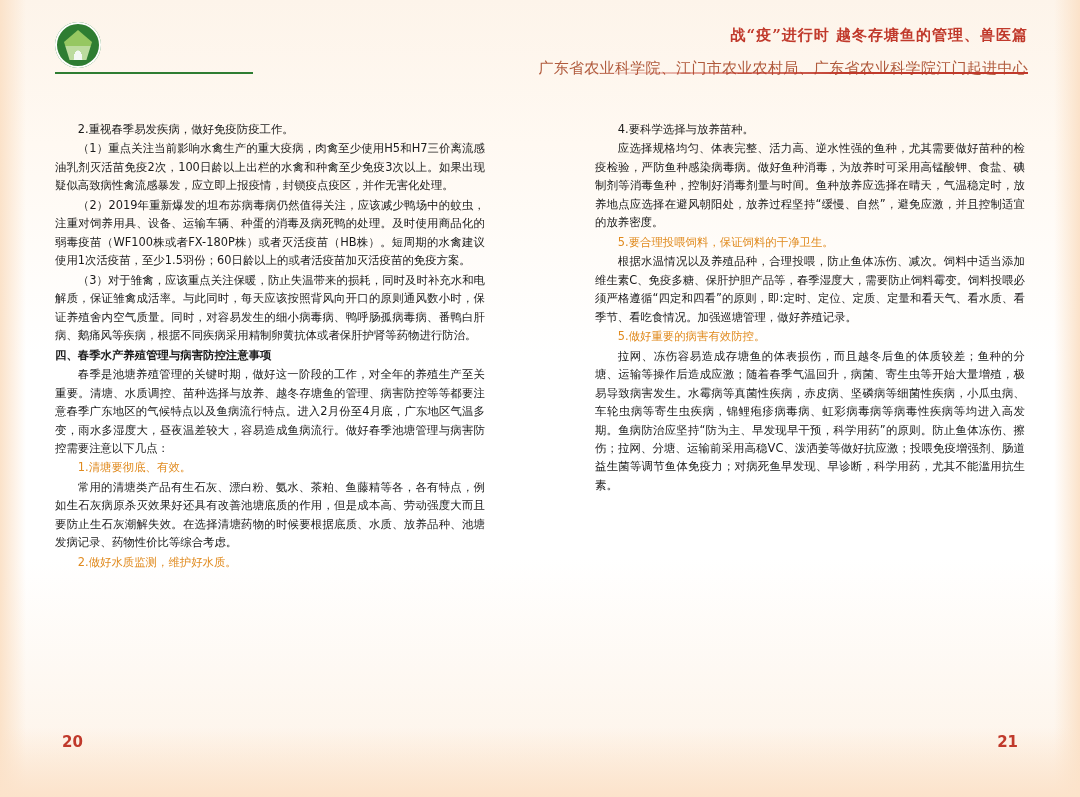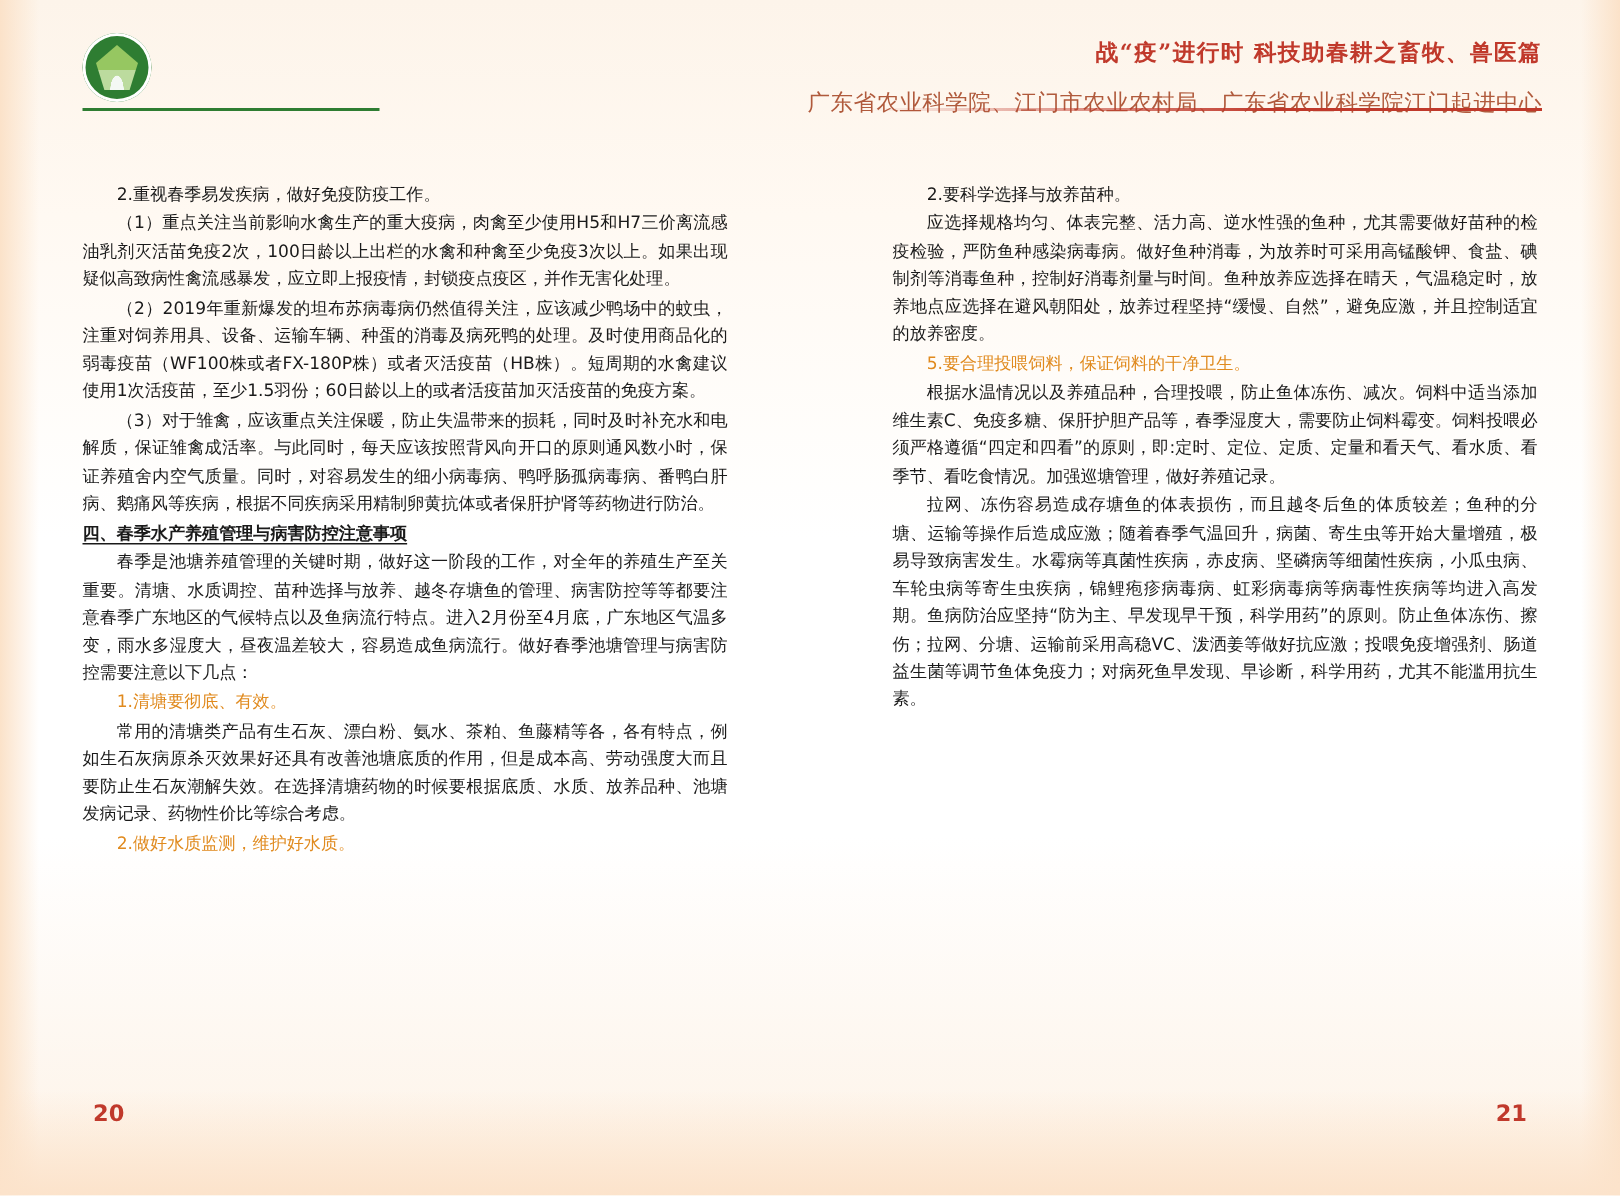--- a/index.html
+++ b/index.html
@@ -78,21 +78,21 @@
     text-align:justify;
     font-family:"DejaVu Sans","Liberation Sans",sans-serif;
   }
   .ind{text-indent:2em;}
   .h-red{
     color:#c0392b;font-weight:normal;
   }
   .h-sec{
     color:#c0392b;font-weight:bold;border-bottom:0;
   }
-  .u{ text-decoration:underline; text-underline-offset:3px;}
+  .u{ text-underline-offset:3px;}
 
   
   .pnum{
     position:absolute;bottom:46px;font-size:15px;font-weight:bold;color:#c0392b;
     font-family:"DejaVu Sans","Liberation Sans",sans-serif;
   }
   .pnum.left{left:62px;}
   .pnum.right{right:62px;}
 </style>
 </head>
@@ -103,42 +103,43 @@
   <div class="edge-right"></div>
   <div class="edge-bottom"></div>
 
   <div class="header">
     <div class="logo-wrap">
       <div class="logo-mark"></div>
     </div>
     <div class="logo-rule"></div>
 
     <div class="head-right">
-      <div class="head-title">战“疫”进行时 科技助春耕之畜牧、兽医篇</div>
+      <div class="head-title">战“疫”进行时 越冬存塘鱼的管理、兽医篇</div>
       <div class="head-sub">广东省农业科学院、江门市农业农村局、广东省农业科学院江门起进中心</div>
     </div>
     <div class="head-rule"></div>
   </div>
 
   <div class="cols">
     <div class="col" id="colL">
         <p class="ind h-red">2.重视春季易发疾病，做好免疫防疫工作。</p>
         <p class="ind">（1）重点关注当前影响水禽生产的重大疫病，肉禽至少使用H5和H7三价离流感油乳剂灭活苗免疫2次，100日龄以上出栏的水禽和种禽至少免疫3次以上。如果出现疑似高致病性禽流感暴发，应立即上报疫情，封锁疫点疫区，并作无害化处理。</p>
         <p class="ind">（2）2019年重新爆发的坦布苏病毒病仍然值得关注，应该减少鸭场中的蚊虫，注重对饲养用具、设备、运输车辆、种蛋的消毒及病死鸭的处理。及时使用商品化的弱毒疫苗（WF100株或者FX-180P株）或者灭活疫苗（HB株）。短周期的水禽建议使用1次活疫苗，至少1.5羽份；60日龄以上的或者活疫苗加灭活疫苗的免疫方案。</p>
         <p class="ind">（3）对于雏禽，应该重点关注保暖，防止失温带来的损耗，同时及时补充水和电解质，保证雏禽成活率。与此同时，每天应该按照背风向开口的原则通风数小时，保证养殖舍内空气质量。同时，对容易发生的细小病毒病、鸭呼肠孤病毒病、番鸭白肝病、鹅痛风等疾病，根据不同疾病采用精制卵黄抗体或者保肝护肾等药物进行防治。</p>
         <p class="h-sec u">四、春季水产养殖管理与病害防控注意事项</p>
         <p class="ind">春季是池塘养殖管理的关键时期，做好这一阶段的工作，对全年的养殖生产至关重要。清塘、水质调控、苗种选择与放养、越冬存塘鱼的管理、病害防控等等都要注意春季广东地区的气候特点以及鱼病流行特点。进入2月份至4月底，广东地区气温多变，雨水多湿度大，昼夜温差较大，容易造成鱼病流行。做好春季池塘管理与病害防控需要注意以下几点：</p>
         <p class="ind h-red" style="color: rgb(224, 138, 30);">1.清塘要彻底、有效。</p>
         <p class="ind">常用的清塘类产品有生石灰、漂白粉、氨水、茶粕、鱼藤精等各，各有特点，例如生石灰病原杀灭效果好还具有改善池塘底质的作用，但是成本高、劳动强度大而且要防止生石灰潮解失效。在选择清塘药物的时候要根据底质、水质、放养品种、池塘发病记录、药物性价比等综合考虑。</p>
         <p class="ind h-red" style="color: rgb(224, 138, 30);">2.做好水质监测，维护好水质。</p>
       </div>
     <div class="col" id="colR">
-        <p class="ind h-red">2.要科学选择与放养苗种。</p>
+        <p class="ind h-red">4.要科学选择与放养苗种。</p>
         <p class="ind">应选择规格均匀、体表完整、活力高、逆水性强的鱼种，尤其需要做好苗种的检疫检验，严防鱼种感染病毒病。做好鱼种消毒，为放养时可采用高锰酸钾、食盐、碘制剂等消毒鱼种，控制好消毒剂量与时间。鱼种放养应选择在晴天，气温稳定时，放养地点应选择在避风朝阳处，放养过程坚持“缓慢、自然”，避免应激，并且控制适宜的放养密度。</p>
         <p class="ind h-red" style="color: rgb(224, 138, 30);">5.要合理投喂饲料，保证饲料的干净卫生。</p>
         <p class="ind">根据水温情况以及养殖品种，合理投喂，防止鱼体冻伤、减次。饲料中适当添加维生素C、免疫多糖、保肝护胆产品等，春季湿度大，需要防止饲料霉变。饲料投喂必须严格遵循“四定和四看”的原则，即:定时、定位、定质、定量和看天气、看水质、看季节、看吃食情况。加强巡塘管理，做好养殖记录。</p>
+        <p class="ind h-red" style="color: rgb(224, 138, 30);">5.做好重要的病害有效防控。</p>
         <p class="ind">拉网、冻伤容易造成存塘鱼的体表损伤，而且越冬后鱼的体质较差；鱼种的分塘、运输等操作后造成应激；随着春季气温回升，病菌、寄生虫等开始大量增殖，极易导致病害发生。水霉病等真菌性疾病，赤皮病、坚磷病等细菌性疾病，小瓜虫病、车轮虫病等寄生虫疾病，锦鲤疱疹病毒病、虹彩病毒病等病毒性疾病等均进入高发期。鱼病防治应坚持“防为主、早发现早干预，科学用药”的原则。防止鱼体冻伤、擦伤；拉网、分塘、运输前采用高稳VC、泼洒姜等做好抗应激；投喂免疫增强剂、肠道益生菌等调节鱼体免疫力；对病死鱼早发现、早诊断，科学用药，尤其不能滥用抗生素。</p>
       </div>
   </div>
 
   <div class="pnum left">20</div>
   <div class="pnum right">21</div>
 </div>
 
 </body></html>

